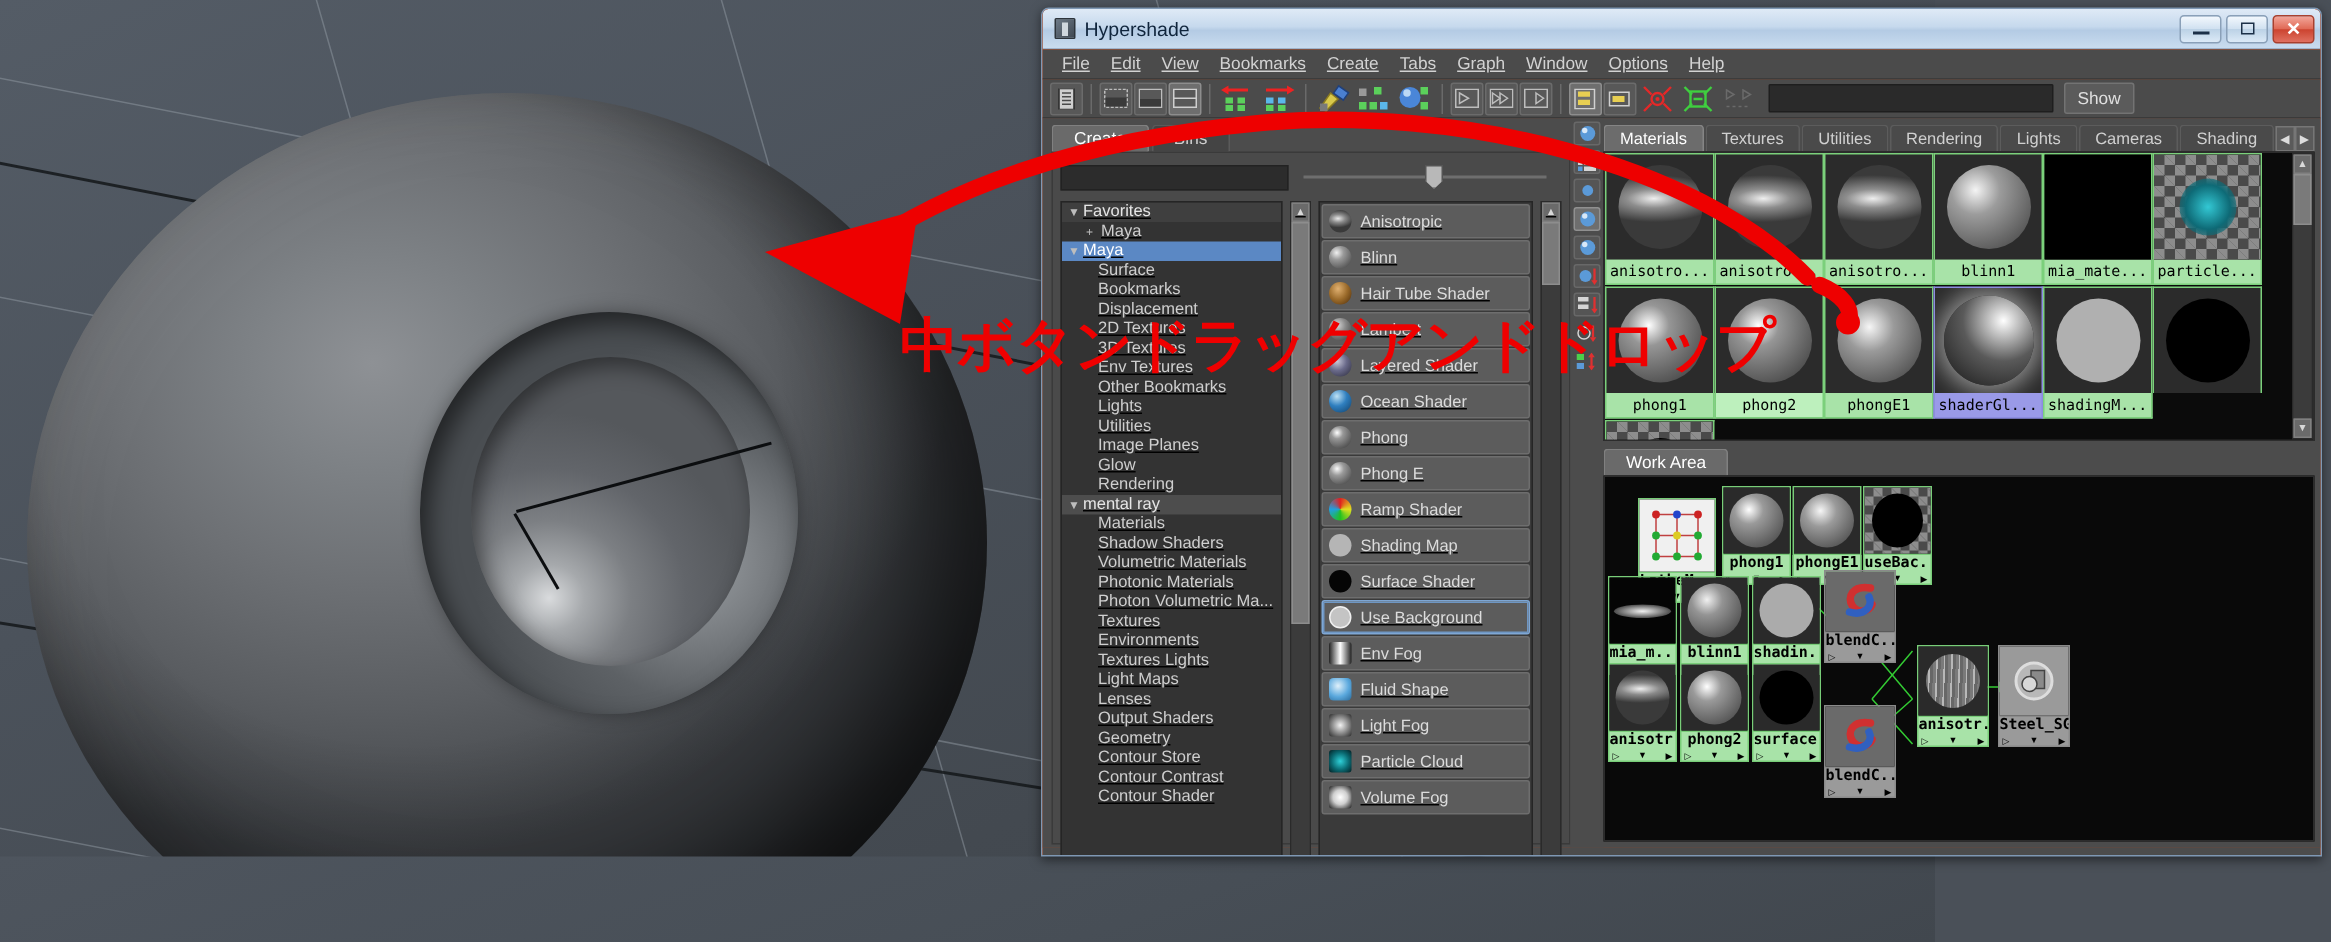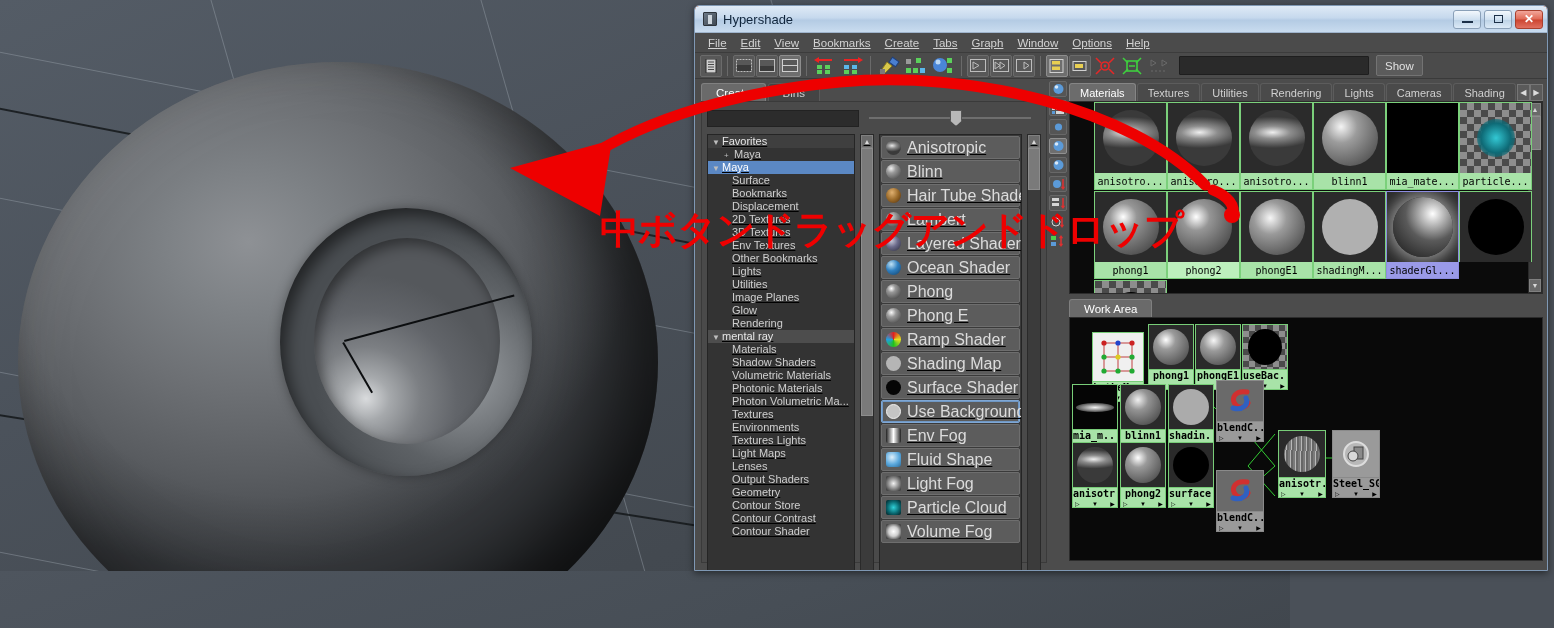--- a/index.html
+++ b/index.html
@@ -170,39 +170,39 @@
   .vs-track{ flex:1; background:#3b3b3b;}
 
   #shader-box{ flex:1; background:#3a3a3a; border:1px solid #252525; overflow:hidden; padding:1px;}
   .shader-row{
     height:23px; background:#5c5c5c; border:1px solid #6e6e6e; border-radius:2px;
     margin-bottom:1px; display:flex; align-items:center; padding-left:4px;
   }
   .shader-row.sel{ background:#5c5c5c; border-color:#7fa7d4; box-shadow:0 0 0 1px #6f97c4 inset;}
   .sw{ width:15px;height:15px;border-radius:50%;margin-right:6px;flex:none;}
   .sw.sq{ border-radius:2px;}
-  .shader-label{ font-size:16px; color:#dcdcdc; white-space:nowrap;}
+  .shader-label{ font-size:11px; color:#dcdcdc; white-space:nowrap;}
 
   
   #icon-strip{ width:22px; background:#4c4c4c; padding-top:2px; display:flex; flex-direction:column; align-items:center; gap:3px;}
   .ic{ width:18px;height:16px;background:#555;border:1px solid #686868;border-radius:2px;display:flex;align-items:center;justify-content:center;}
   .ic.flat{ background:none;border:none;}
 
   #browser-col{ flex:1; display:flex; flex-direction:column; padding:2px 4px 4px 0;}
   #mat-tabrow{ display:flex; align-items:flex-end; height:20px; }
   .mtab{
     font-size:11px;color:#d0d0d0;padding:3px 10px 2px;background:#4a4a4a;
     border:1px solid #5c5c5c;border-bottom:none;border-radius:3px 3px 0 0;margin-right:1px;white-space:nowrap;
   }
   .mtab.sel{ background:#6c6c6c;color:#fff;border-color:#858585;}
   .tabarrow{ width:13px;height:17px;background:#5a5a5a;border:1px solid #767676;display:flex;align-items:center;justify-content:center;font-size:8px;color:#dcdcdc;}
 
   #mat-grid-wrap{ height:193px; background:#0b0b0b; border:1px solid #2c2c2c; display:flex; overflow:hidden;}
   #mat-grid{ flex:1; display:flex; flex-wrap:wrap; align-content:flex-start; padding:0;}
-  .mat-cell{ width:73px; height:89px; position:relative;padding-left:24px; }
+  .mat-cell{ width:73px; height:89px; position:relative; }
   .mat-thumb{ width:73px;height:71px; background:#2b2b2b; border:1px solid #7bd07b; border-bottom:none; display:flex;align-items:center;justify-content:center; overflow:hidden;}
   .mat-name{
     width:73px;height:17px; background:#a8e3a8; color:#000;
     font-family:"DejaVu Sans Mono","Liberation Mono",monospace; font-size:10px;
     display:flex;align-items:center;justify-content:center; overflow:hidden; white-space:nowrap;
     border:1px solid #7bd07b; border-top:none;
   }
   .mat-cell.selected .mat-thumb{ border-color:#8c8ce0;}
   .mat-cell.selected .mat-name{ background:#9a9ae8; border-color:#8c8ce0;}
   .mat-cell.highlight .mat-name{ background:#bdf0bd;}
@@ -705,31 +705,31 @@
                   <div class="ball" style="background:radial-gradient(circle at 36% 32%,#ffffff,#969696 26%,#333 100%)"></div>
                 </div>
                 <div class="mat-name">phong2</div>
               </div>
               <div class="mat-cell">
                 <div class="mat-thumb">
                   <div class="ball" style="background:radial-gradient(circle at 38% 34%,#f6f6f6,#9a9a9a 32%,#383838 100%)"></div>
                 </div>
                 <div class="mat-name">phongE1</div>
               </div>
+              <div class="mat-cell selected">
+                <div class="mat-thumb">
+                  <div class="ball" style="width:60px;height:60px;background:radial-gradient(circle at 66% 28%,#ffffff,#cccccc 14%,#5a5a5a 46%,#151515 100%);box-shadow:0 0 14px 5px rgba(255,255,255,.45)"></div>
+                </div>
+                <div class="mat-name">shaderGl...</div>
+              </div>
               <div class="mat-cell">
                 <div class="mat-thumb">
                   <div class="ball" style="background:#b0b0b0"></div>
                 </div>
                 <div class="mat-name">shadingM...</div>
-              </div>
-              <div class="mat-cell selected">
-                <div class="mat-thumb">
-                  <div class="ball" style="width:60px;height:60px;background:radial-gradient(circle at 66% 28%,#ffffff,#cccccc 14%,#5a5a5a 46%,#151515 100%);box-shadow:0 0 14px 5px rgba(255,255,255,.45)"></div>
-                </div>
-                <div class="mat-name">shaderGl...</div>
               </div>
               <div class="mat-cell">
                 <div class="mat-thumb">
                   <div class="ball" style="background:#000"></div>
                 </div>
               </div>
               <div class="mat-cell">
                 <div class="mat-thumb">
                   <div class="checker">
                     <div style="width:44px;height:48px;border-radius:50%;background:#000"></div>

